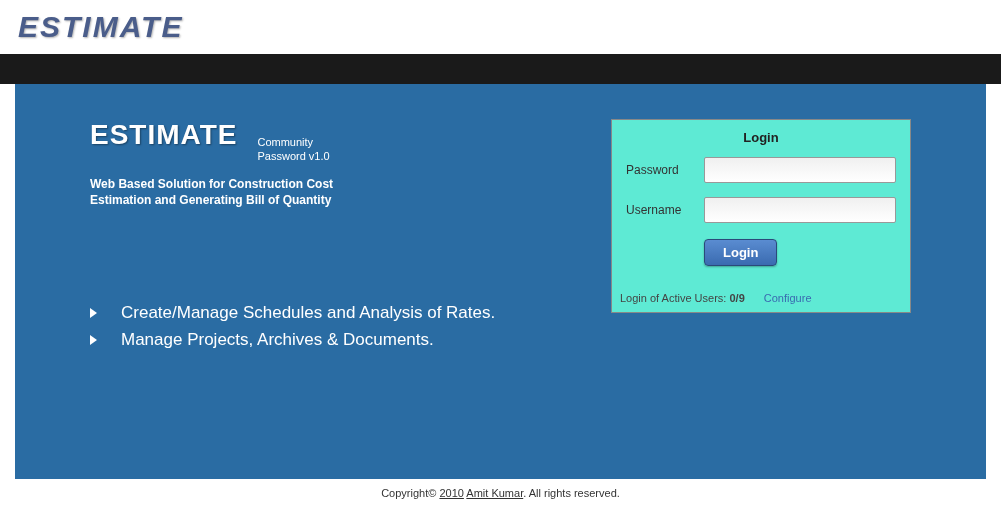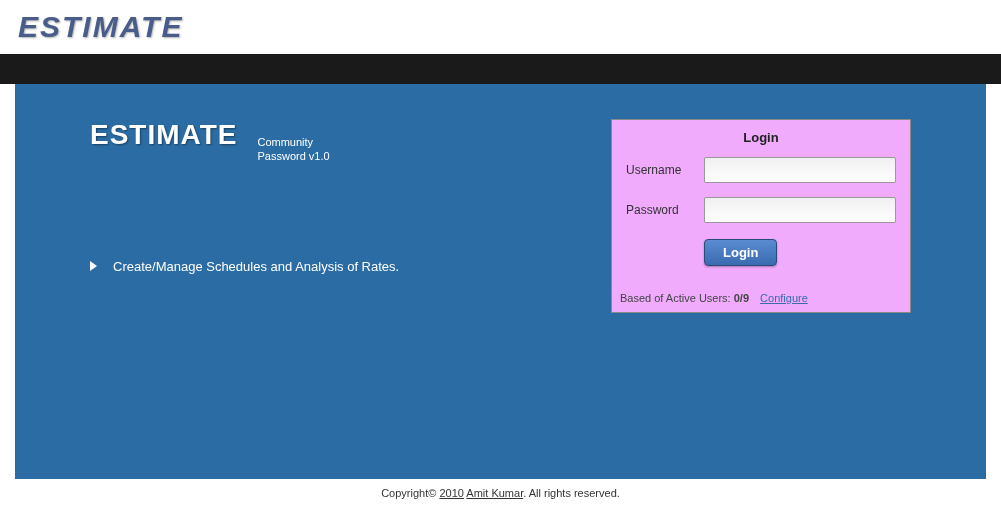--- a/index.html
+++ b/index.html
@@ -8,34 +8,34 @@
 .logo { font-size: 30px; font-weight: 900; color: #4a5d8a; letter-spacing: 2px; text-shadow: 1px 1px 2px rgba(0,0,0,0.3); font-style: italic; }
 .navbar { background: #1a1a1a; height: 30px; }
 .main-wrap { padding: 0 15px; background: #fff; }
 .main { background: #2a6ca3; min-height: 395px; padding: 35px 75px 20px 75px; display: flex; }
 .left-col { flex: 1; }
 .brand-row { display: flex; align-items: flex-start; gap: 20px; margin-bottom: 12px; }
 .brand { color: #fff; font-size: 28px; font-weight: 700; letter-spacing: 1px; text-shadow: 1px 1px 2px rgba(0,0,0,0.4); }
 .edition { color: #fff; font-size: 11px; line-height: 1.3; margin-top: 16px; }
 .tagline { color: #fff; font-size: 12px; font-weight: 700; line-height: 1.35; }
 .features { margin-top: 95px; }
-.feature-item { display: flex; align-items: center; gap: 16px; color: #fff; font-size: 13px; margin-bottom: 7px; }
+.feature-item { display: flex; align-items: center; gap: 24px; color: #fff; font-size: 17px; margin-bottom: 7px; }
 .chevron { width: 0; height: 0; border-top: 5px solid transparent; border-bottom: 5px solid transparent; border-left: 7px solid #fff; }
 .right-col { width: 300px; }
-.login-panel { background: #f0abfc; border: 1px solid #888; padding: 0; }
+.login-panel { background: #5eead4; border: 1px solid #888; padding: 0; }
 .login-title { text-align: center; font-weight: 700; font-size: 13px; padding: 10px 0 12px; color: #222; }
 .form-area { padding: 0 14px 14px 14px; }
 .form-row { display: flex; align-items: center; margin-bottom: 14px; }
 .form-label { width: 78px; font-size: 12px; color: #333; }
 .form-input { flex: 1; height: 26px; border: 1px solid #999; background: linear-gradient(#f0f0f0,#fff); padding: 0 6px; font-size: 12px; border-radius: 2px; }
 .btn-row { text-align: left; padding-left: 78px; margin-top: 16px; margin-bottom: 6px; }
 .login-btn { background: linear-gradient(#5a8cd1,#3a6bb0); color: #fff; font-weight: 700; font-size: 13px; border: 1px solid #2a4a7a; border-radius: 4px; padding: 5px 18px; cursor: pointer; box-shadow: 0 1px 2px rgba(0,0,0,0.3); }
 .status-row { font-size: 11px; color: #444; padding: 6px 8px 8px 8px; }
 .status-row .bold { font-weight: 700; }
-.configure { color: #3a6bb0; text-decoration: underline; cursor: pointer; margin-left: 8px; }
+.configure { color: #3a6bb0; cursor: pointer; margin-left: 16px; }
 .footer { text-align: center; font-size: 11px; color: #333; padding: 8px 0; }
 .footer .u { text-decoration: underline; }
 </style>
 </head>
 <body>
 
 <div class="header">
   <div class="logo">ESTIMATE</div>
 </div>
 
@@ -45,47 +45,55 @@
 <div class="main">
 
   <div class="left-col">
     <div class="brand-row">
       <div class="brand">ESTIMATE</div>
       <div class="edition">
         <div>Community</div>
         <div>Password v1.0</div>
       </div>
     </div>
+    <div class="tagline">
+      <div>Web Based Solution for Construction Cost</div>
+      <div>Estimation and Generating Bill of Quantity</div>
+    </div>
 
     <div class="features">
       <div class="feature-item">
         <span class="chevron"></span>
         <span>Create/Manage Schedules and Analysis of Rates.</span>
+      </div>
+      <div class="feature-item">
+        <span class="chevron"></span>
+        <span>Manage Projects, Archives &amp; Documents.</span>
       </div>
     </div>
   </div>
 
   <div class="right-col">
     <div class="login-panel">
       <div class="login-title">Login</div>
       <div class="form-area">
         <div class="form-row">
+          <div class="form-label">Password</div>
+          <input class="form-input" type="password" value="" style="">
+        </div>
+        <div class="form-row">
           <div class="form-label">Username</div>
           <input class="form-input" type="text" value="" style="">
-        </div>
-        <div class="form-row">
-          <div class="form-label">Password</div>
-          <input class="form-input" type="password" value="" style="">
         </div>
         <div class="btn-row">
           <button class="login-btn">Login</button>
         </div>
       </div>
       <div class="status-row">
-        <span>Based of Active Users: </span><span class="bold">0/9</span>
+        <span>Login of Active Users: </span><span class="bold">0/9</span>
         <a class="configure">Configure</a>
       </div>
     </div>
   </div>
 
 </div>
 </div>
 
 <div class="footer">
   <span>Copyright© </span><span class="u">2010</span> <span class="u">Amit Kumar</span><span>. All rights reserved.</span>

